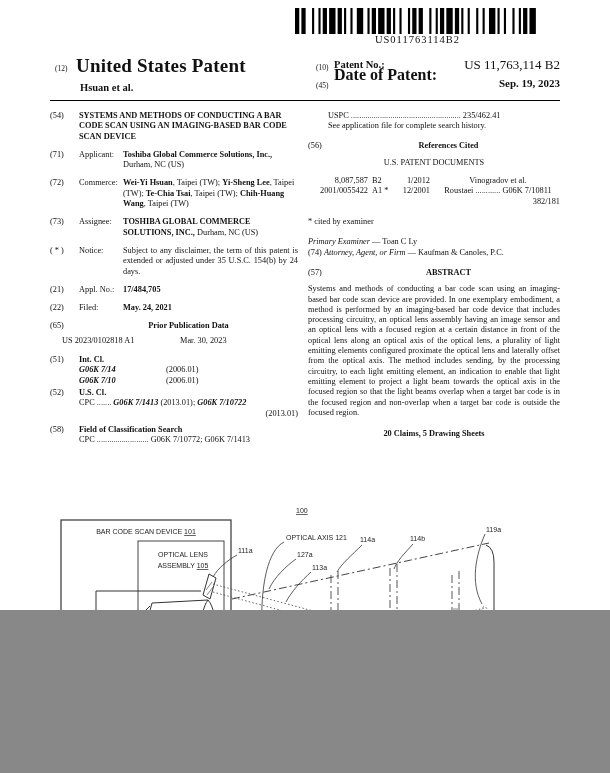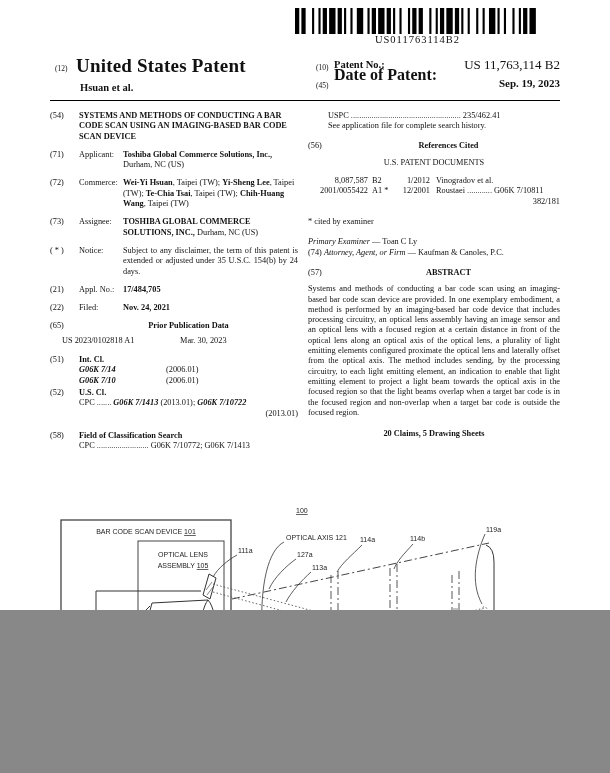--- a/index.html
+++ b/index.html
@@ -38,21 +38,21 @@
   .just{text-align:justify;}
   .clsrow{display:flex;gap:12px;}
   .clscode{width:75px;flex:none;}
   .pubrow{display:flex;margin-left:12px;}
   .pubnum{width:118px;flex:none;}
   
   .refrow{display:flex;}
   .rc-num{width:60px;flex:none;text-align:right;}
   .rc-kind{width:22px;flex:none;padding-left:4px;}
   .rc-date{width:36px;flex:none;text-align:right;padding-right:6px;}
-  .rc-name{flex:1;}
+  .rc-name{flex:1;text-align:center;}
   
   #figure{position:absolute;left:0;top:500px;}
   #figure text{font-family:"Liberation Sans","DejaVu Sans",sans-serif;font-size:7px;fill:#222;}
   .ln{stroke:#333;fill:none;}
   .box{stroke:#444;fill:none;}
   .dashdot{stroke:#444;fill:none;stroke-dasharray:8 3 2 3;}
   .dots{stroke:#555;fill:none;stroke-dasharray:1.5 2.2;}
   .leader{stroke:#333;fill:none;stroke-width:.8;}
 </style>
 </head>
@@ -158,21 +158,21 @@
       <div class="b lb">
         <span class="sublabel">Appl. No.:</span>
         <span class="content bold">17/484,705</span>
       </div>
     </div>
 
     <div class="sec">
       <span class="t">(22)</span>
       <div class="b lb">
         <span class="sublabel">Filed:</span>
-        <span class="content bold">Nov. 24, 2021</span>
+        <span class="content bold">May. 24, 2021</span>
       </div>
     </div>
 
     <div class="sec" style="margin-bottom:4px">
       <span class="t">(65)</span>
       <div class="b bold center">Prior Publication Data</div>
     </div>
     <div class="pubrow" style="margin-bottom:9px">
       <span class="pubnum">US 2023/0102818 A1</span>
       <span>Mar. 30, 2023</span>
@@ -186,21 +186,21 @@
           <span class="clscode bi">G06K 7/14</span>
           <span>(2006.01)</span>
         </div>
         <div class="clsrow">
           <span class="clscode bi">G06K 7/10</span>
           <span>(2006.01)</span>
         </div>
       </div>
     </div>
 
-    <div class="sec" style="margin-bottom:12px">
+    <div class="sec" style="margin-bottom:6px">
       <span class="t">(52)</span>
       <div class="b">
         <div class="bold">U.S. Cl.</div>
         <div><span>CPC</span><span> ....... </span><span class="bi">G06K 7/1413</span><span> (2013.01); </span><span class="bi">G06K 7/10722</span></div>
         <div class="right">(2013.01)</div>
       </div>
     </div>
 
     <div class="sec">
       <span class="t">(58)</span>

